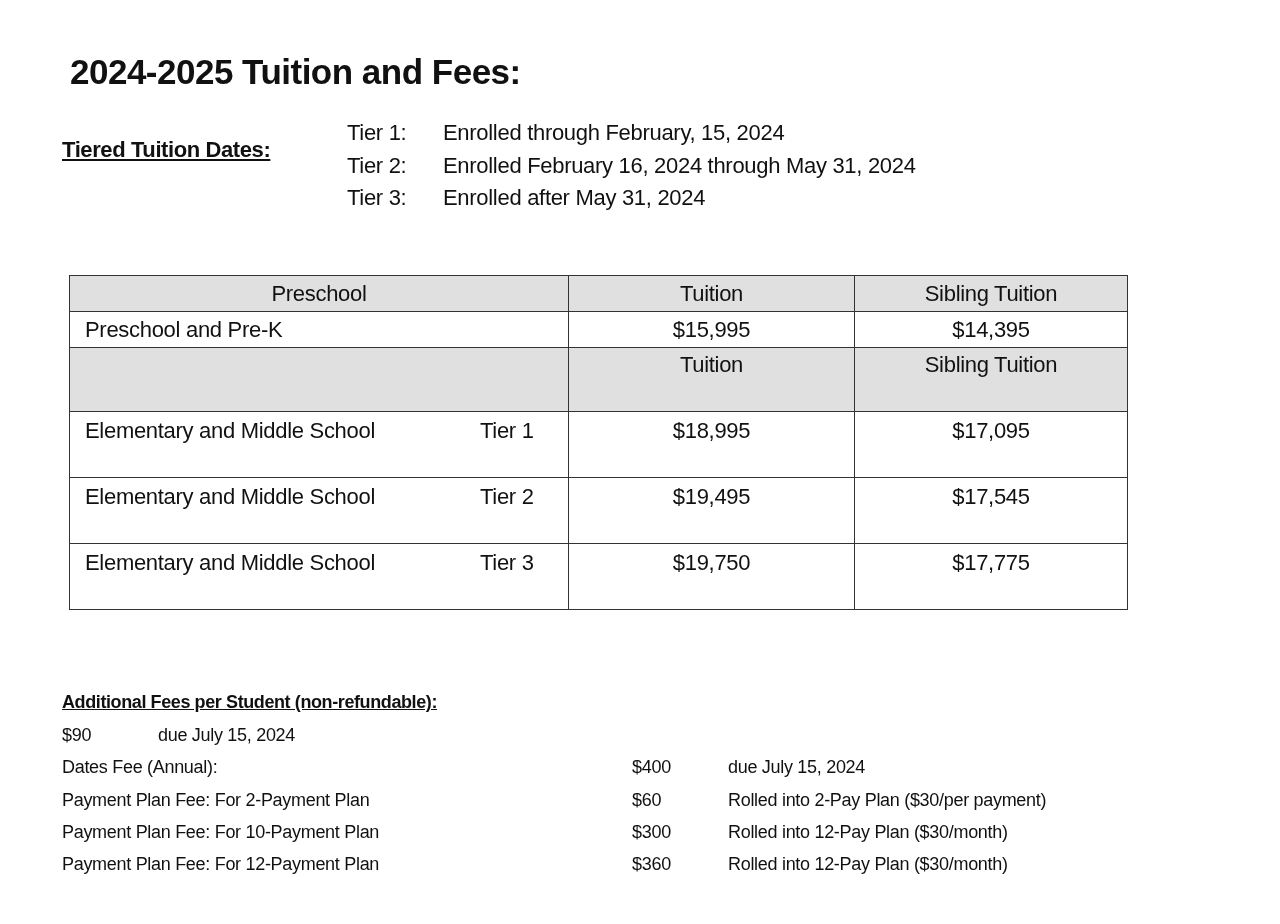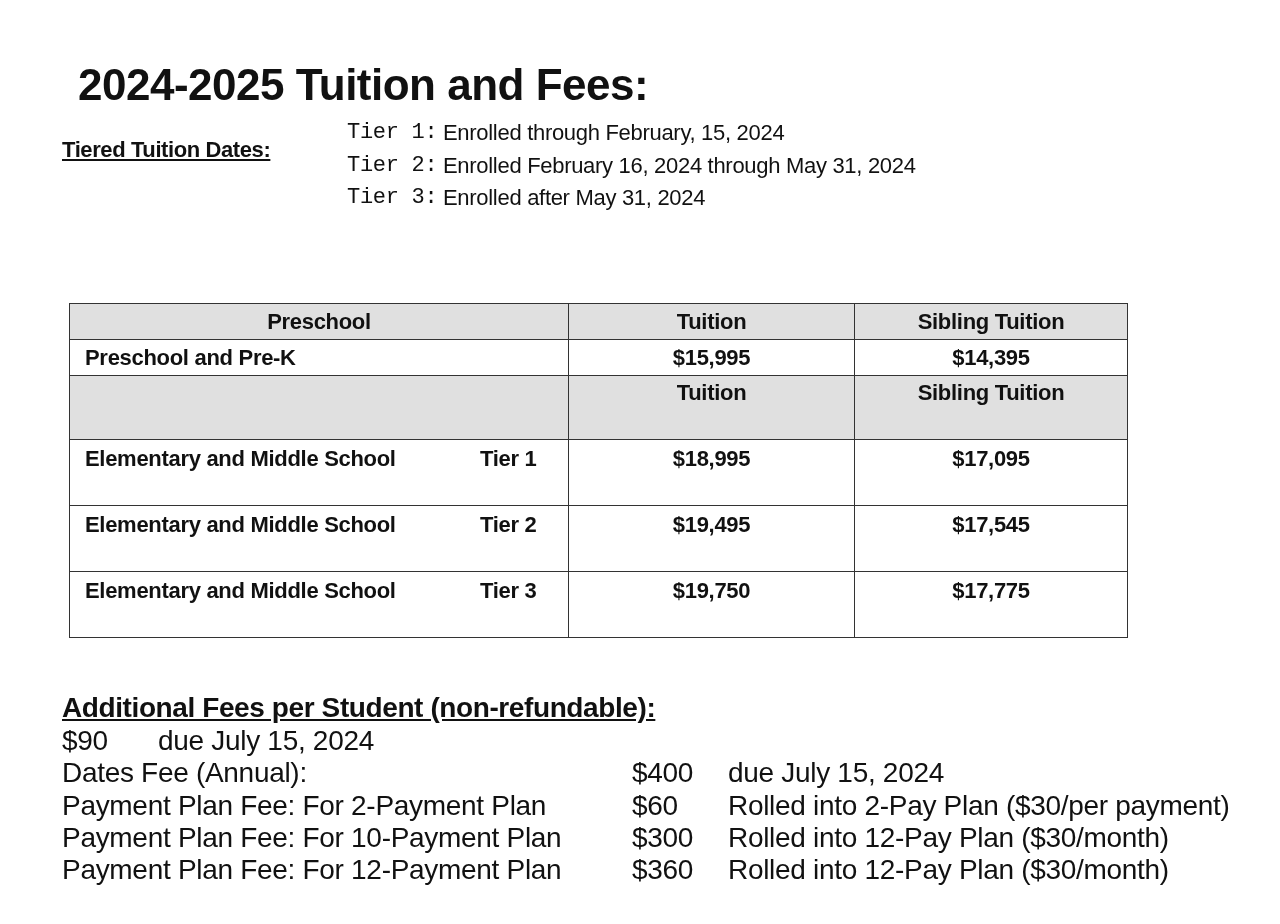--- a/index.html
+++ b/index.html
@@ -12,24 +12,24 @@
       height: 924px;
       position: relative;
       overflow: hidden;
       font-family: "Liberation Sans", "DejaVu Sans", sans-serif;
       color: #111111;
     }
     .page-title {
       position: absolute;
       left: 62px;
       top: 44px;
-      font-size: 44px;
+      font-size: 35px;
       font-weight: bold;
       letter-spacing: -0.5px;
-      margin: 16px;
+      margin: 8px;
     }
     .tier-section {
       position: absolute;
       left: 62px;
       top: 120px;
       font-size: 22px;
     }
     .tier-heading {
       position: absolute;
       left: 0;
@@ -44,47 +44,46 @@
       left: 285px;
       top: 0;
       width: 700px;
     }
     .tier-row {
       height: 32.5px;
       display: flex;
       white-space: nowrap;
       letter-spacing: -0.3px;
     }
-    .tier-label { width: 96px; font-family: Liberation Mono, monospace; }
+    .tier-label { width: 96px; }
     .tuition-table {
       position: absolute;
       left: 69px;
       top: 275px;
       border-collapse: collapse;
       font-size: 22px;
-      font-weight: bold;
-      margin-top: 28px;
+      font-weight: normal;
     }
     .tuition-table td {
       border: 1.5px solid #333;
       padding: 0;
       letter-spacing: -0.3px;
     }
     .gray { background: #e0e0e0; }
     .center { text-align: center; }
     .left-pad { padding-left: 15px !important; }
     .r-short td { height: 35px; vertical-align: middle; }
     .r-tall td { height: 59px; vertical-align: top; padding-top: 6px !important; }
     .r-sub td { height: 59px; vertical-align: top; padding-top: 4px !important; }
     .elem-name { display: inline-block; width: 395px; }
     .fees-section {
       position: absolute;
       left: 62px;
       top: 692px;
-      font-size: 28px;
+      font-size: 18px;
     }
     .fees-heading {
       font-weight: bold;
       text-decoration: underline;
       white-space: nowrap;
       letter-spacing: -0.4px;
       height: 33px;
     }
     .fee-row {
       display: flex;

